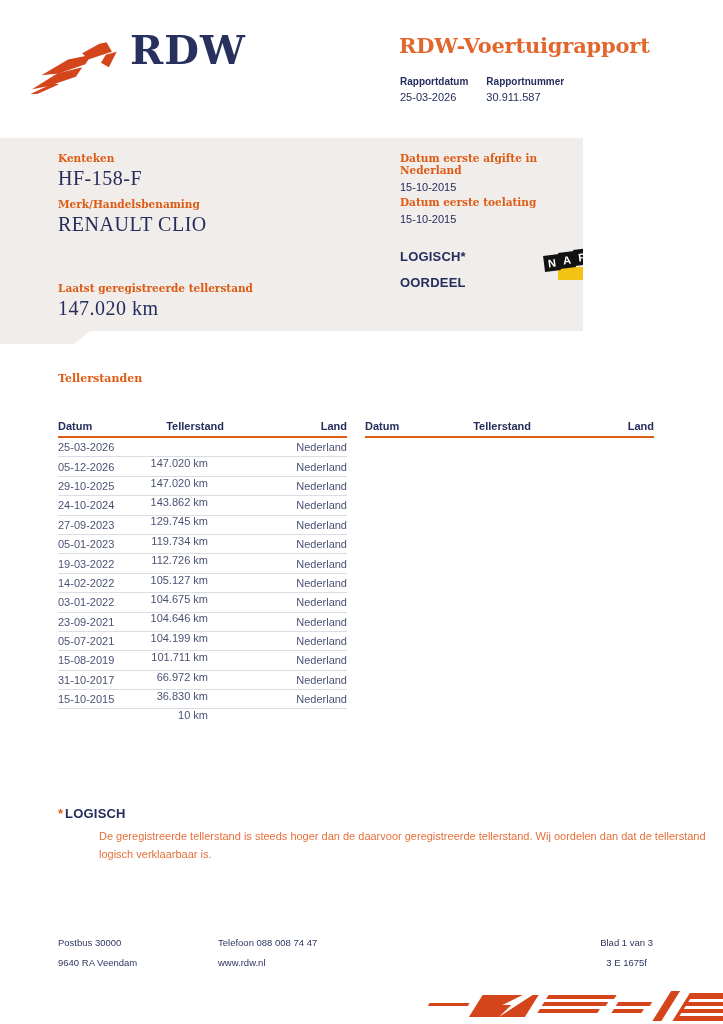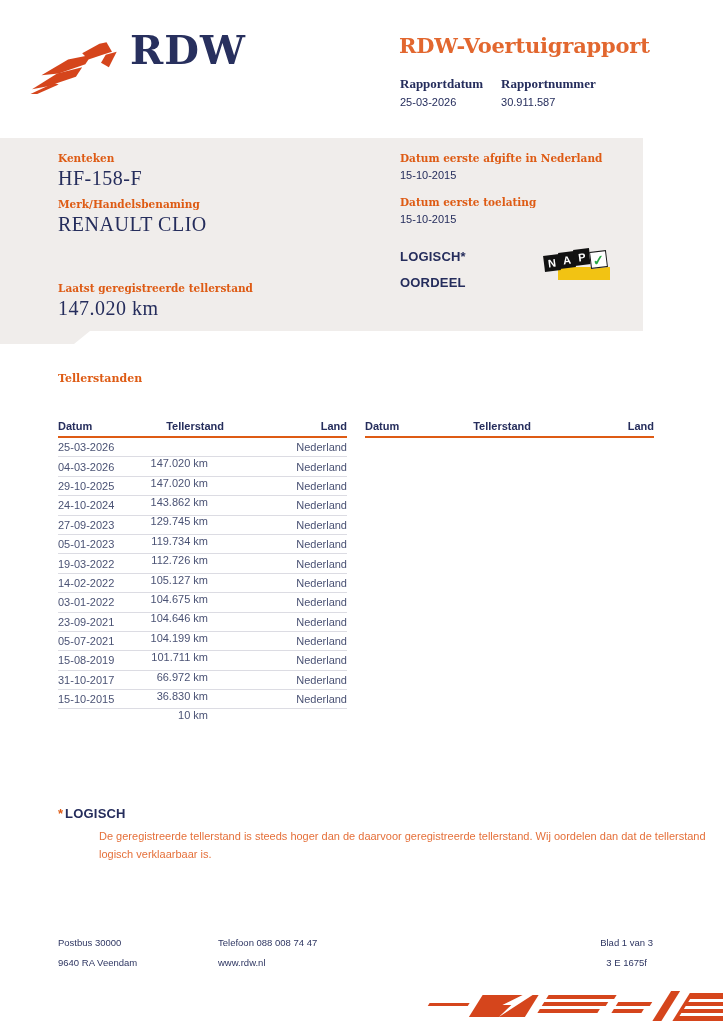--- a/index.html
+++ b/index.html
@@ -20,25 +20,25 @@
 
   
   .wing{position:absolute;left:30px;top:36px;}
   .logotype{position:absolute;left:130px;top:26px;
             font-family:"DejaVu Serif", serif;font-size:40px;font-weight:600;
             color:#28305E;letter-spacing:1px;}
   .doc-title{position:absolute;left:399px;top:33px;
              font-family:"DejaVu Serif", serif;font-weight:bold;font-size:21px;
              color:#E2672F;letter-spacing:-0.2px;}
   .report-meta{position:absolute;left:400px;top:76px;display:flex;gap:18px;}
-  .meta-label{font-family:Liberation Serif, serif;font-weight:bold;font-size:13px;color:var(--navy);}
+  .meta-label{font-family:Liberation Sans, sans-serif;font-weight:bold;font-size:10px;color:var(--navy);}
   .meta-value{font-size:11px;color:var(--navy);margin-top:4px;}
 
   
-  .summary-box{position:absolute;left:0;top:138px;width:643px;height:206px;
+  .summary-box{position:absolute;left:0;top:138px;width:583px;height:206px;
                background:var(--box-gray);
                clip-path:polygon(0 0,100% 0,100% 193px,90px 193px,74px 100%,0 100%);}
   .field{position:absolute;}
   .field-label{font-family:"DejaVu Serif", serif;font-weight:bold;font-size:10.5px;
                color:var(--orange);}
   .field-value-big{font-family:"Liberation Serif", serif;font-size:20px;
                    color:var(--navy);margin-top:3px;letter-spacing:0.5px;}
   .field-value-small{font-size:11px;color:var(--navy);margin-top:5px;}
   .oordeel{position:absolute;left:400px;top:106px;
            font-size:13px;font-weight:bold;color:var(--navy);line-height:26px;
@@ -161,21 +161,21 @@
     <div class="c1">Tellerstand</div>
     <div class="c2">Land</div>
   </div>
   <div>
       <div class="trow">
         <div class="c0">25-03-2026</div>
         <div class="c1">147.020 km</div>
         <div class="c2">Nederland</div>
       </div>
       <div class="trow">
-        <div class="c0">04-03-2026</div>
+        <div class="c0">05-12-2026</div>
         <div class="c1">147.020 km</div>
         <div class="c2">Nederland</div>
       </div>
       <div class="trow">
         <div class="c0">29-10-2025</div>
         <div class="c1">143.862 km</div>
         <div class="c2">Nederland</div>
       </div>
       <div class="trow">
         <div class="c0">24-10-2024</div>

